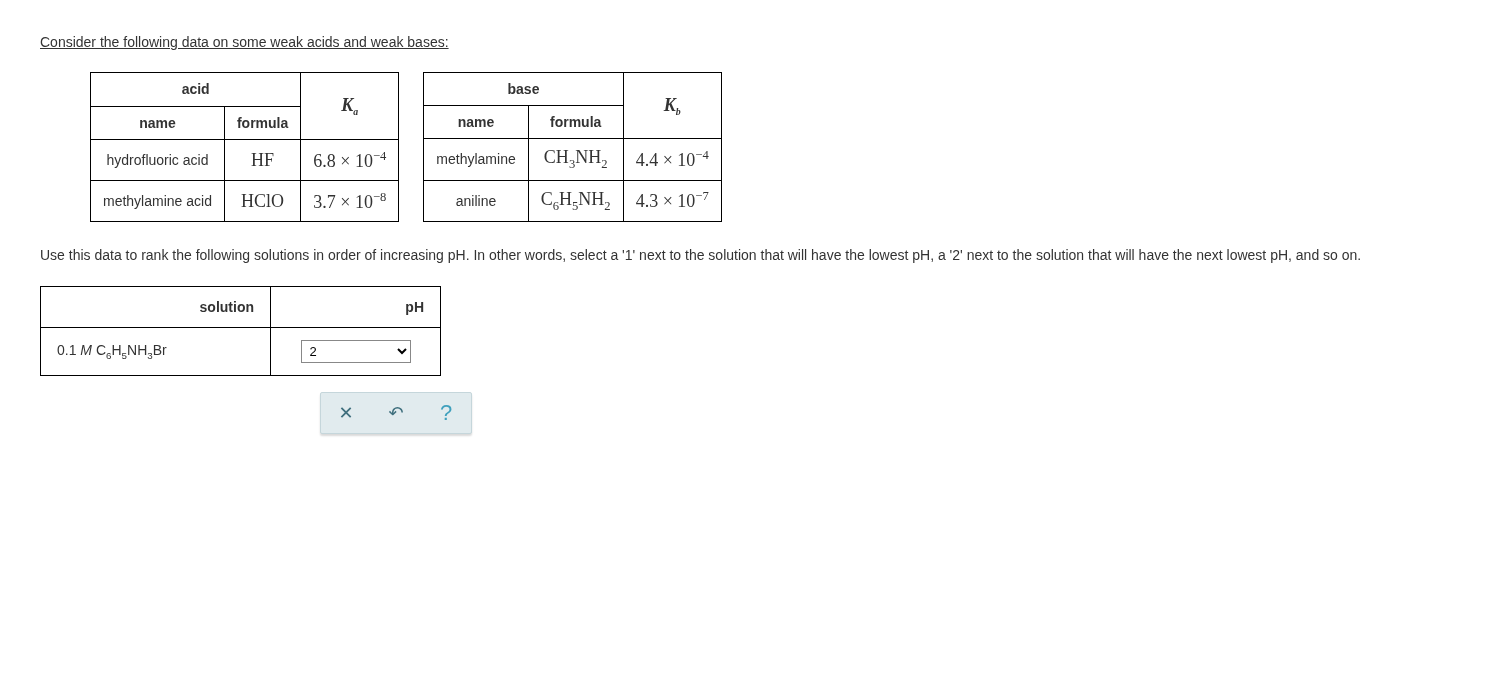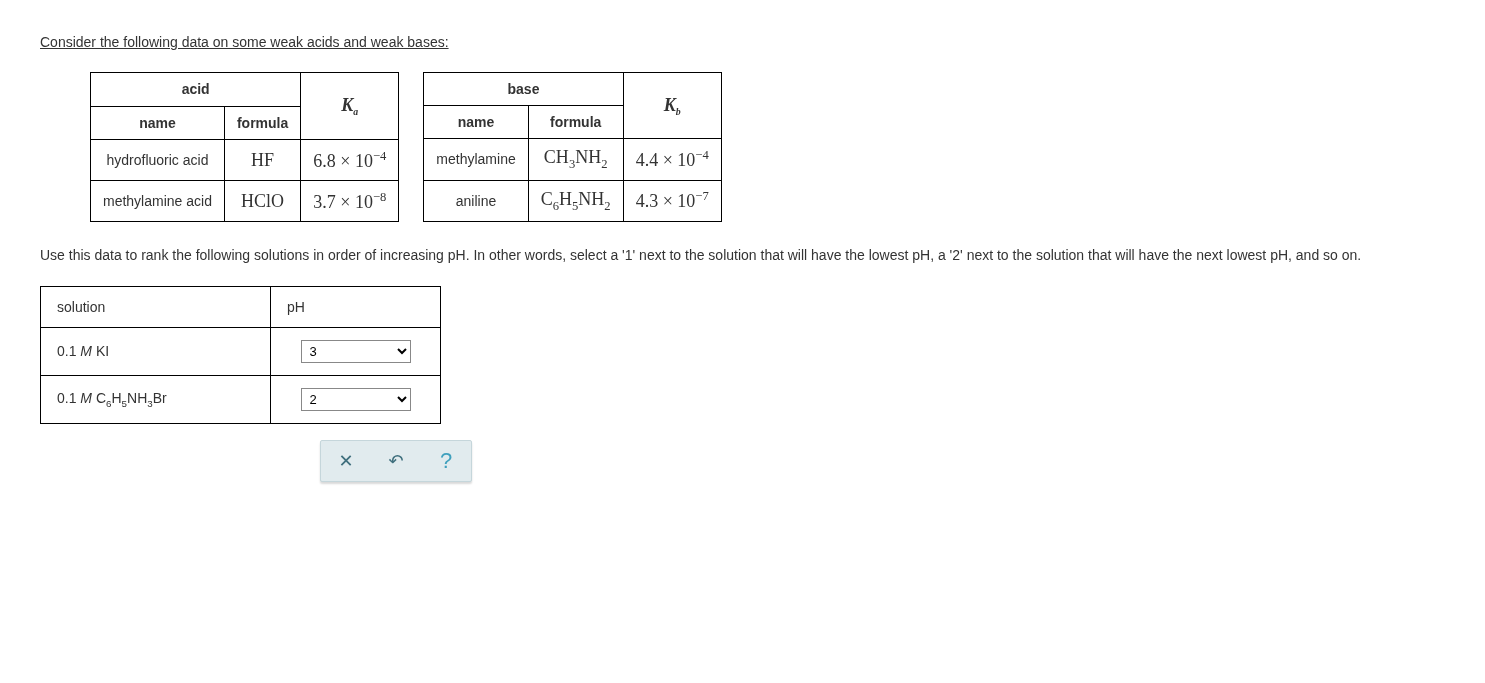--- a/index.html
+++ b/index.html
@@ -35,21 +35,21 @@
     .sup { vertical-align: super; font-size: 0.7em; }
     .instructions { margin: 10px 0 20px 0; line-height:1.4; }
     table.answer-table {
       border-collapse: collapse;
       margin-bottom: 16px;
     }
     table.answer-table th, table.answer-table td {
       border: 1px solid #000;
       padding: 12px 16px;
     }
-    table.answer-table th { font-weight: normal; text-align:left; }
+    table.answer-table th { font-weight: bold; text-align:right; }
     table.answer-table td.solution-cell { width: 230px; }
     table.answer-table td.ph-cell { width: 170px; text-align:center; }
     select.rank {
       font-family: Verdana, Geneva, sans-serif;
       font-size: 13px;
       padding: 2px 4px;
       min-width: 110px;
       background:#fff;
       border:1px solid #888;
     }
@@ -153,24 +153,20 @@
 
 <table class="answer-table">
   <tbody>
       <tr>
     <th>solution</th>
     <th>pH</th>
   </tr>
   </tbody>
     <tbody id="answer-body">
       <tr>
-        <td class="solution-cell"><span>0.1 </span><span class="italic">M</span><span> KI</span></td>
-        <td class="ph-cell"><select class="rank"><option>1 (lowest)</option><option>2</option><option selected="">3</option><option>4 (highest)</option></select></td>
-      </tr>
-      <tr>
         <td class="solution-cell"><span>0.1 </span><span class="italic">M</span><span> C</span><span class="sub">6</span><span>H</span><span class="sub">5</span><span>NH</span><span class="sub">3</span><span>Br</span></td>
         <td class="ph-cell"><select class="rank"><option>1 (lowest)</option><option selected="">2</option><option>3</option><option>4 (highest)</option></select></td>
       </tr>
     </tbody>
 </table>
 
 <div class="toolbar">
   <button title="Clear">
     <span>✕</span>
   </button>

